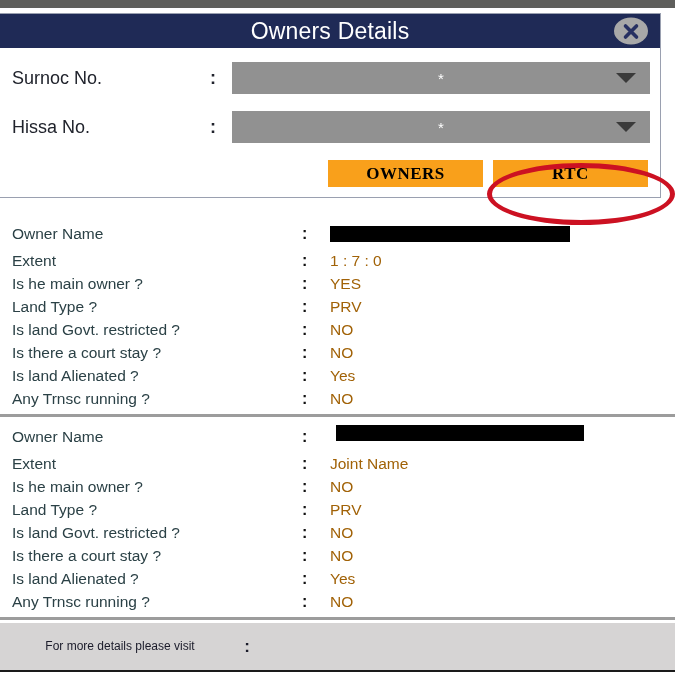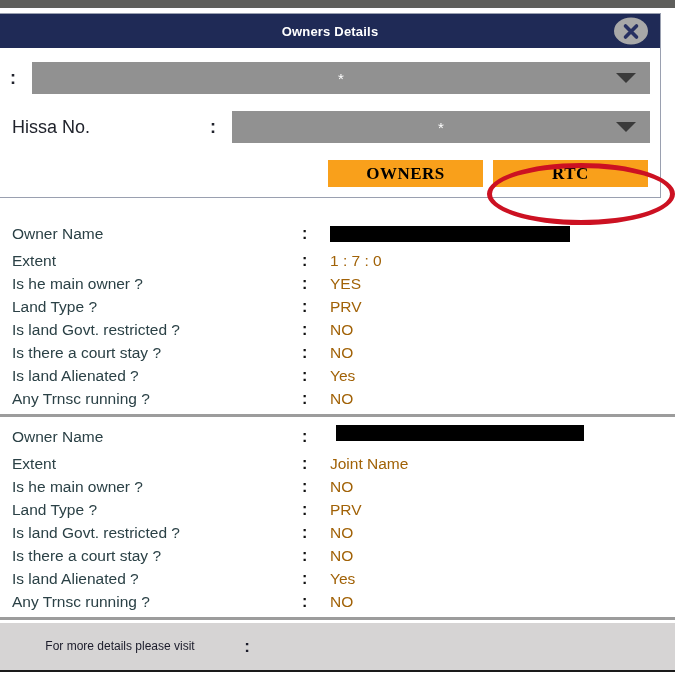--- a/index.html
+++ b/index.html
@@ -43,22 +43,22 @@
   .dialog-header {
     position: relative;
     height: 34px;
     background: #1f2a56;
     display: flex;
     align-items: center;
     justify-content: center;
   }
   .dialog-title {
     color: #ffffff;
-    font-size: 13px;
-    font-weight: bold;
+    font-size: 23px;
+    font-weight: normal;
     letter-spacing: 0.2px;
   }
   .close-btn {
     position: absolute;
     right: 12px;
     top: 50%;
     transform: translateY(-50%);
     width: 34px;
     height: 27px;
     border-radius: 50%;
@@ -266,20 +266,21 @@
     <div class="close-btn">
       <svg width="20" height="20" viewBox="0 0 20 20" aria-hidden="true">
         <path d="M4.5 4.5 L15.5 15.5 M15.5 4.5 L4.5 15.5" stroke="#273062" stroke-width="3.6" stroke-linecap="round"></path>
       </svg>
     </div>
   </div>
 
   <div class="dialog-body">
 
     <div class="form-row">
+      <span class="form-label">Surnoc No.</span>
       <span class="form-colon">:</span>
       <div class="select-box">
         <span class="select-value">*</span>
         <span class="select-arrow"></span>
       </div>
     </div>
 
     <div class="form-row">
       <span class="form-label">Hissa No.</span>
       <span class="form-colon">:</span>

